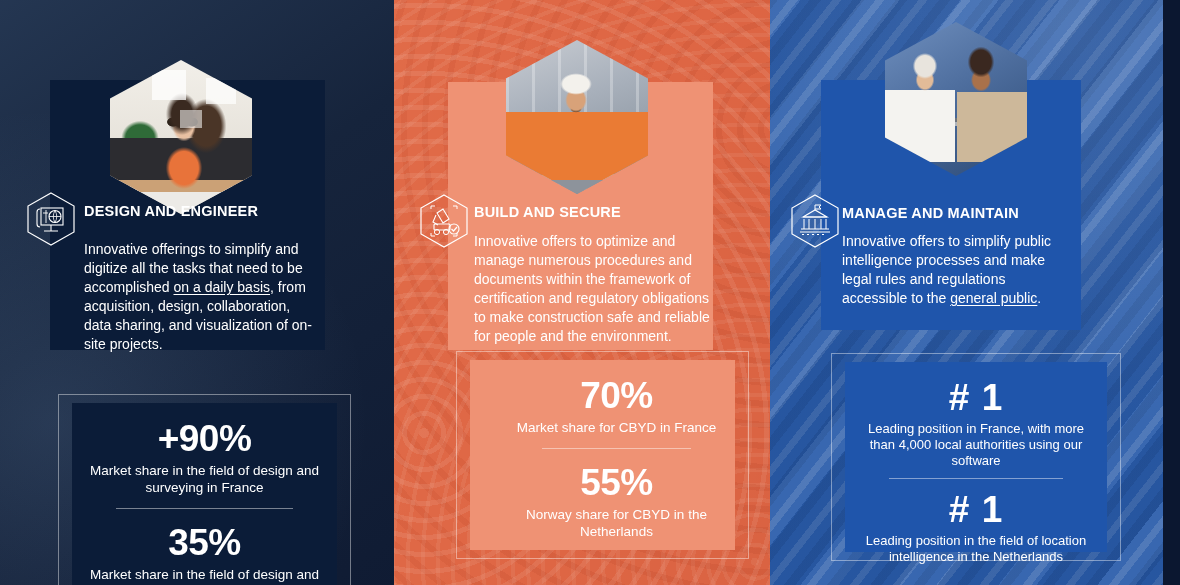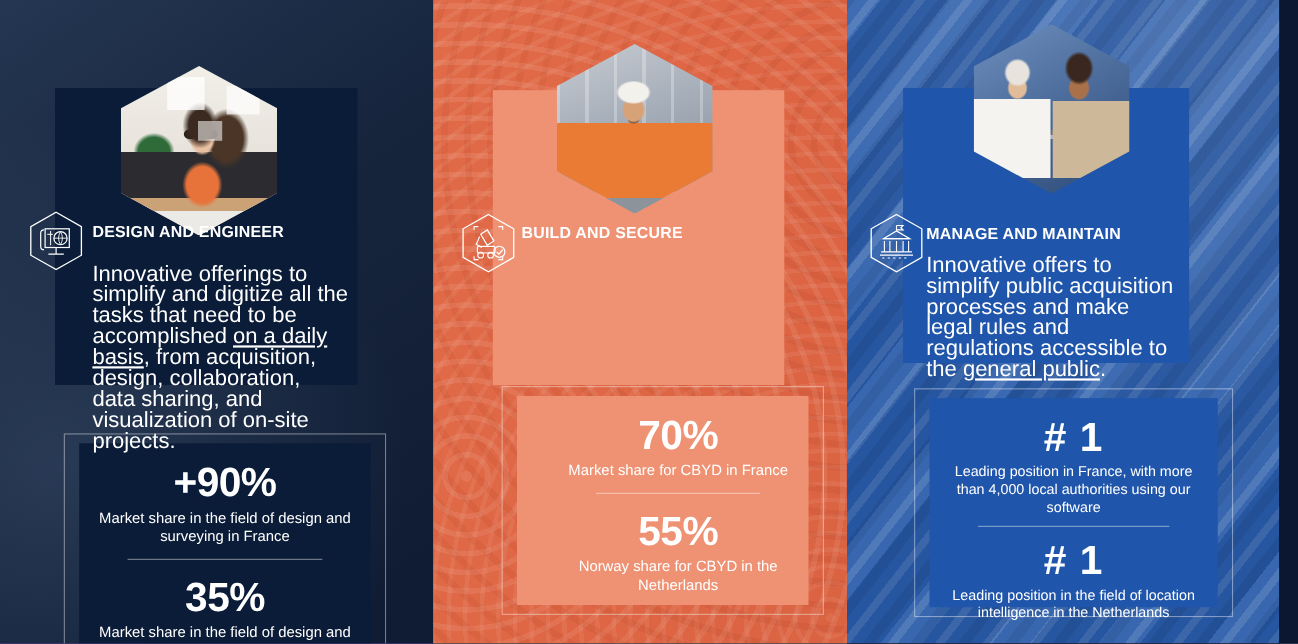--- a/index.html
+++ b/index.html
@@ -9,21 +9,21 @@
     font-family: "Liberation Sans", sans-serif;
     background: #0b1730;
   }
 
   .board { position: relative; width: 1180px; height: 585px; display: flex; }
 
   
   .col { position: relative; height: 585px; overflow: hidden; }
   .col-1 { width: 394px; background: #8b5cf6; }
   .col-2 { width: 376px; background: #e8825f; }
-  .col-3 { width: 393px; background: #000000; }
+  .col-3 { width: 393px; background: #ef4444; }
 
   
   .bg-facets { position: absolute; inset: 0; }
   .bg-facets::before {
     content: ""; position: absolute; inset: -20%;
     background:
       linear-gradient(118deg, rgba(255,255,255,.10) 0 6px, transparent 6px 62px),
       linear-gradient(64deg,  rgba(255,255,255,.07) 0 5px, transparent 5px 74px),
       linear-gradient(156deg, rgba(255,255,255,.05) 0 9px, transparent 9px 96px),
       linear-gradient(22deg,  rgba(0,0,0,.30) 0 28px, transparent 28px 120px),
@@ -142,21 +142,21 @@
   .hexicon { position: absolute; z-index: 5; width: 52px; height: 56px; }
   .hexicon svg { width: 52px; height: 56px; display: block; }
 
   .head {
     position: absolute; z-index: 5; color: #fff;
     font-size: 14.5px; font-weight: bold; letter-spacing: .2px;
     text-transform: uppercase; white-space: nowrap;
   }
   .body {
     position: absolute; z-index: 5; color: #fff;
-    font-size: 20px; line-height: 19px;
+    font-size: 14px; line-height: 19px;
   }
   .body u { text-decoration: underline; text-underline-offset: 2px; }
 
   
   .stats { position: absolute; z-index: 3; }
   .stats .frame {
     position: absolute; inset: -9px -14px -9px -14px;
     border: 1px solid rgba(255,255,255,.42);
   }
   .stats .fill { position: absolute; inset: 0; }
@@ -247,20 +247,23 @@
         <rect x="16" y="31" width="16" height="6" rx="1" fill="none" stroke="#fff" stroke-width="1.1"></rect>
         <circle cx="19" cy="39" r="2.6" fill="none" stroke="#fff" stroke-width="1"></circle>
         <circle cx="28" cy="39" r="2.6" fill="none" stroke="#fff" stroke-width="1"></circle>
         <circle cx="36" cy="36" r="5" fill="none" stroke="#fff" stroke-width="1.1"></circle>
         <path d="M33.5 36 l2 2 3.5 -4" fill="none" stroke="#fff" stroke-width="1.2"></path>
       </svg>
     </div>
 
     <div class="head" style="left:80px; top:204px;">BUILD AND SECURE</div>
 
+    <div class="body" style="left:80px; top:232px; width:240px;">
+      <span>Innovative offers to optimize and manage numerous procedures and documents within the framework of certification and regulatory obligations to make construction safe and reliable for people and the environment.</span>
+    </div>
 
     <div class="stats stats-2" style="left:76px; top:360px;padding-left:28px;">
       <div class="frame"></div>
       <div class="fill"></div>
       <div class="inner">
         <div class="stat">
           <div class="num">70%</div>
           <div class="cap">Market share for CBYD in France</div>
         </div>
         <div class="divider"></div>
@@ -288,21 +291,21 @@
         <path d="M14 24 l12 -7 12 7 z" fill="none" stroke="#fff" stroke-width="1.1"></path>
         <path d="M14 24 h24 M15 26 v10 M20 26 v10 M26 26 v10 M32 26 v10 M37 26 v10" fill="none" stroke="#fff" stroke-width="1"></path>
         <path d="M12 36 h28 M11 39 h30" fill="none" stroke="#fff" stroke-width="1.1"></path>
         <path d="M13 41.5 h2 M18 41.5 h2 M23 41.5 h2 M28 41.5 h2 M33 41.5 h2" fill="none" stroke="#fff" stroke-width="1"></path>
       </svg>
     </div>
 
     <div class="head" style="left:72px; top:205px;">MANAGE AND MAINTAIN</div>
 
     <div class="body" style="left:72px; top:232px; width:226px;">
-      <span>Innovative offers to simplify public acquisition processes and make legal rules and regulations accessible to the </span><u>general public</u><span>.</span>
+      <span>Innovative offers to simplify public intelligence processes and make legal rules and regulations accessible to the </span><u>general public</u><span>.</span>
     </div>
 
     <div class="stats stats-3" style="left:75px; top:362px;">
       <div class="frame"></div>
       <div class="fill"></div>
       <div class="inner">
         <div class="stat">
           <div class="num"># 1</div>
           <div class="cap">Leading position in France, with more than 4,000 local authorities using our software</div>
         </div>

